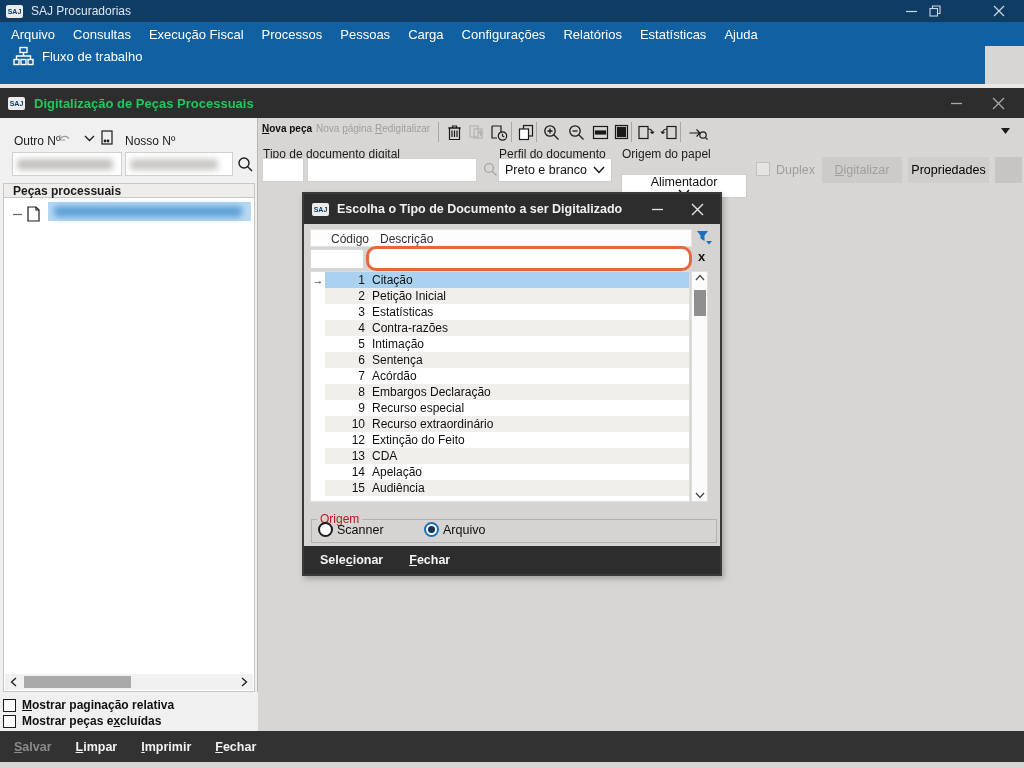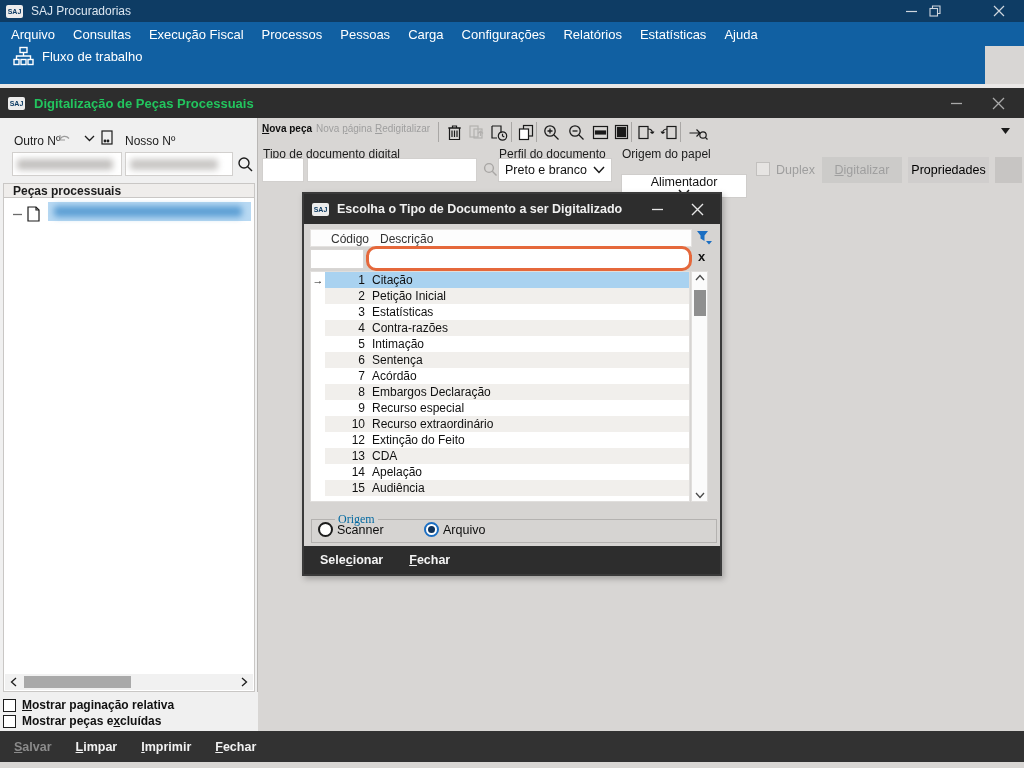--- a/index.html
+++ b/index.html
@@ -75,21 +75,21 @@
   .lrow { display:flex; height:16px; font-size:12px; color:#101010; }
   .lrow .gutter { width:14px; background:#fff; display:flex; align-items:center; justify-content:center; font-size:11px; }
   .lrow .rbody { flex:1; display:flex; align-items:center; }
   .rbody.alt { background:#f1efec; }
   .rbody.sel { background:#a9d2f0; }
   .lrow .code { width:40px; text-align:right; }
   .lrow .desc { margin-left:7px; }
   #dlg-vscroll { position:absolute; left:387px; top:77px; width:17px; height:231px; background:#fbfbfb; border:1px solid #e0dedc; }
   #dlg-vscroll .thumb { position:absolute; left:2px; top:18px; width:12px; height:26px; background:#8f8f8f; }
   #dlg-origem { position:absolute; left:7px; top:318px; width:406px; height:31px; border:1px solid #b4b2b0; }
-  #dlg-origem legend { font-size:12px; color:#0369a1; margin-left:23px; padding:0 3px;font-family:Liberation Serif, serif; }
+  #dlg-origem legend { font-size:12px; color:#b91c1c; margin-left:5px; padding:0 3px; }
   .radio-row { position:absolute; display:flex; align-items:center; gap:4px; }
   .radio { width:15px; height:15px; border-radius:50%; background:#fff; border:2px solid #1c1c1c; }
   .radio.sel { border:2px solid #1b6ec2; display:flex; align-items:center; justify-content:center; }
   .radio.sel::after { content:""; width:7px; height:7px; border-radius:50%; background:#10335a; }
   .radio-label { font-size:12.5px; color:#0d0d0d; }
   #dlg-footer { position:absolute; left:0; top:352px; width:100%; height:28px; background:#2d2d2d; display:flex; align-items:center; gap:26px; padding-left:16px; }
   #dlg-footer .fb { color:#f4f4f4; font-size:12.5px; font-weight:bold; }
 
   u { text-decoration:underline; }
   .gray-text { color:#9e9e9e; }

